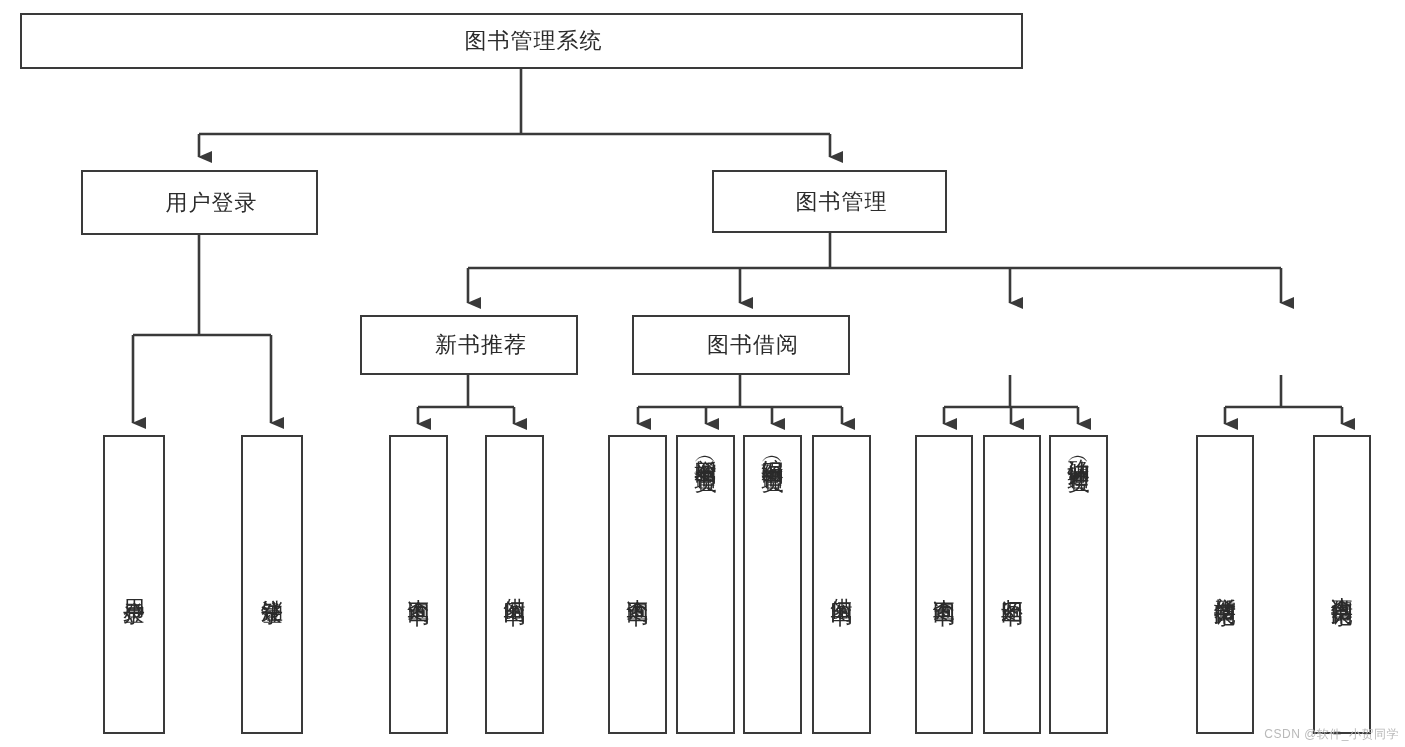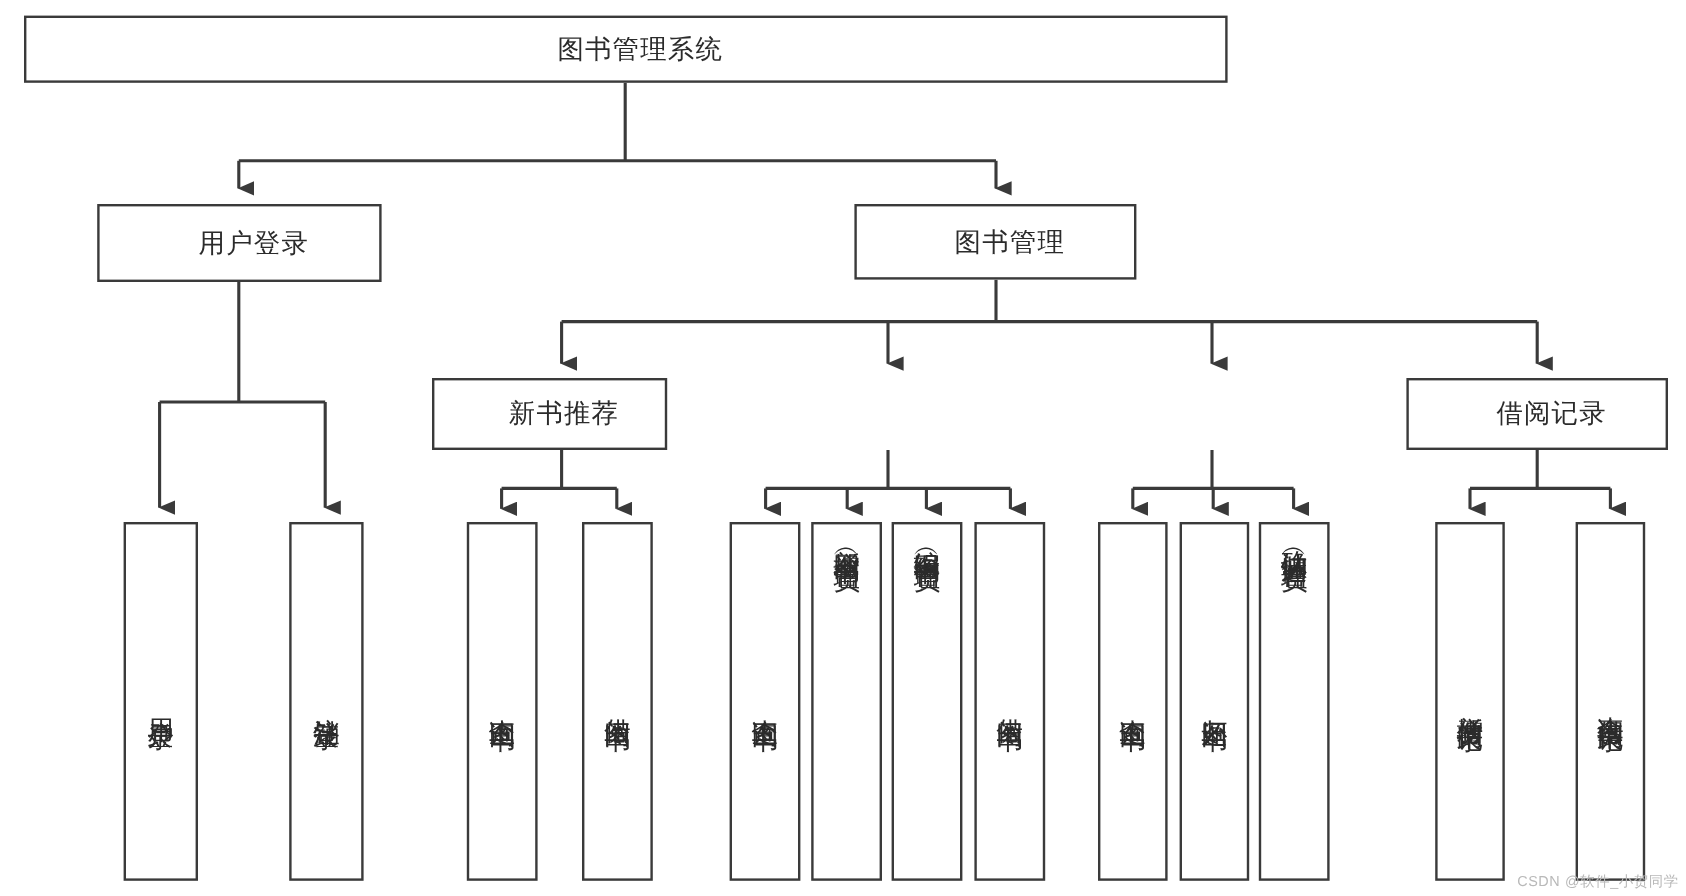--- a/index.html
+++ b/index.html
@@ -123,25 +123,25 @@
     <span class="node-label">图书管理系统</span>
   </div>
 
   <div class="node horiz" style="left:81px; top:170px; width:237px; height:65px;">
     <span class="node-label">用户登录</span>
   </div>
   <div class="node horiz" style="left:712px; top:170px; width:235px; height:63px;">
     <span class="node-label">图书管理</span>
   </div>
 
-  <div class="node horiz" style="left:360px; top:315px; width:196px; height:60px;">
+  <div class="node horiz" style="left:360px; top:315px; width:218px; height:60px;">
     <span class="node-label">新书推荐</span>
   </div>
-  <div class="node horiz" style="left:1172px; top:315px; width:218px; height:60px;">
-    <span class="node-label">借阅记录</span>
+  <div class="node horiz" style="left:632px; top:315px; width:218px; height:60px;">
+    <span class="node-label">图书借阅</span>
   </div>
 
   <div class="node vert" style="left:103px; top:435px; width:62px; height:299px;">
     <span class="node-label">用户登录</span>
   </div>
   <div class="node vert" style="left:241px; top:435px; width:62px; height:299px;">
     <span class="node-label">注销登录</span>
   </div>
 
   <div class="node vert" style="left:389px; top:435px; width:59px; height:299px;">

